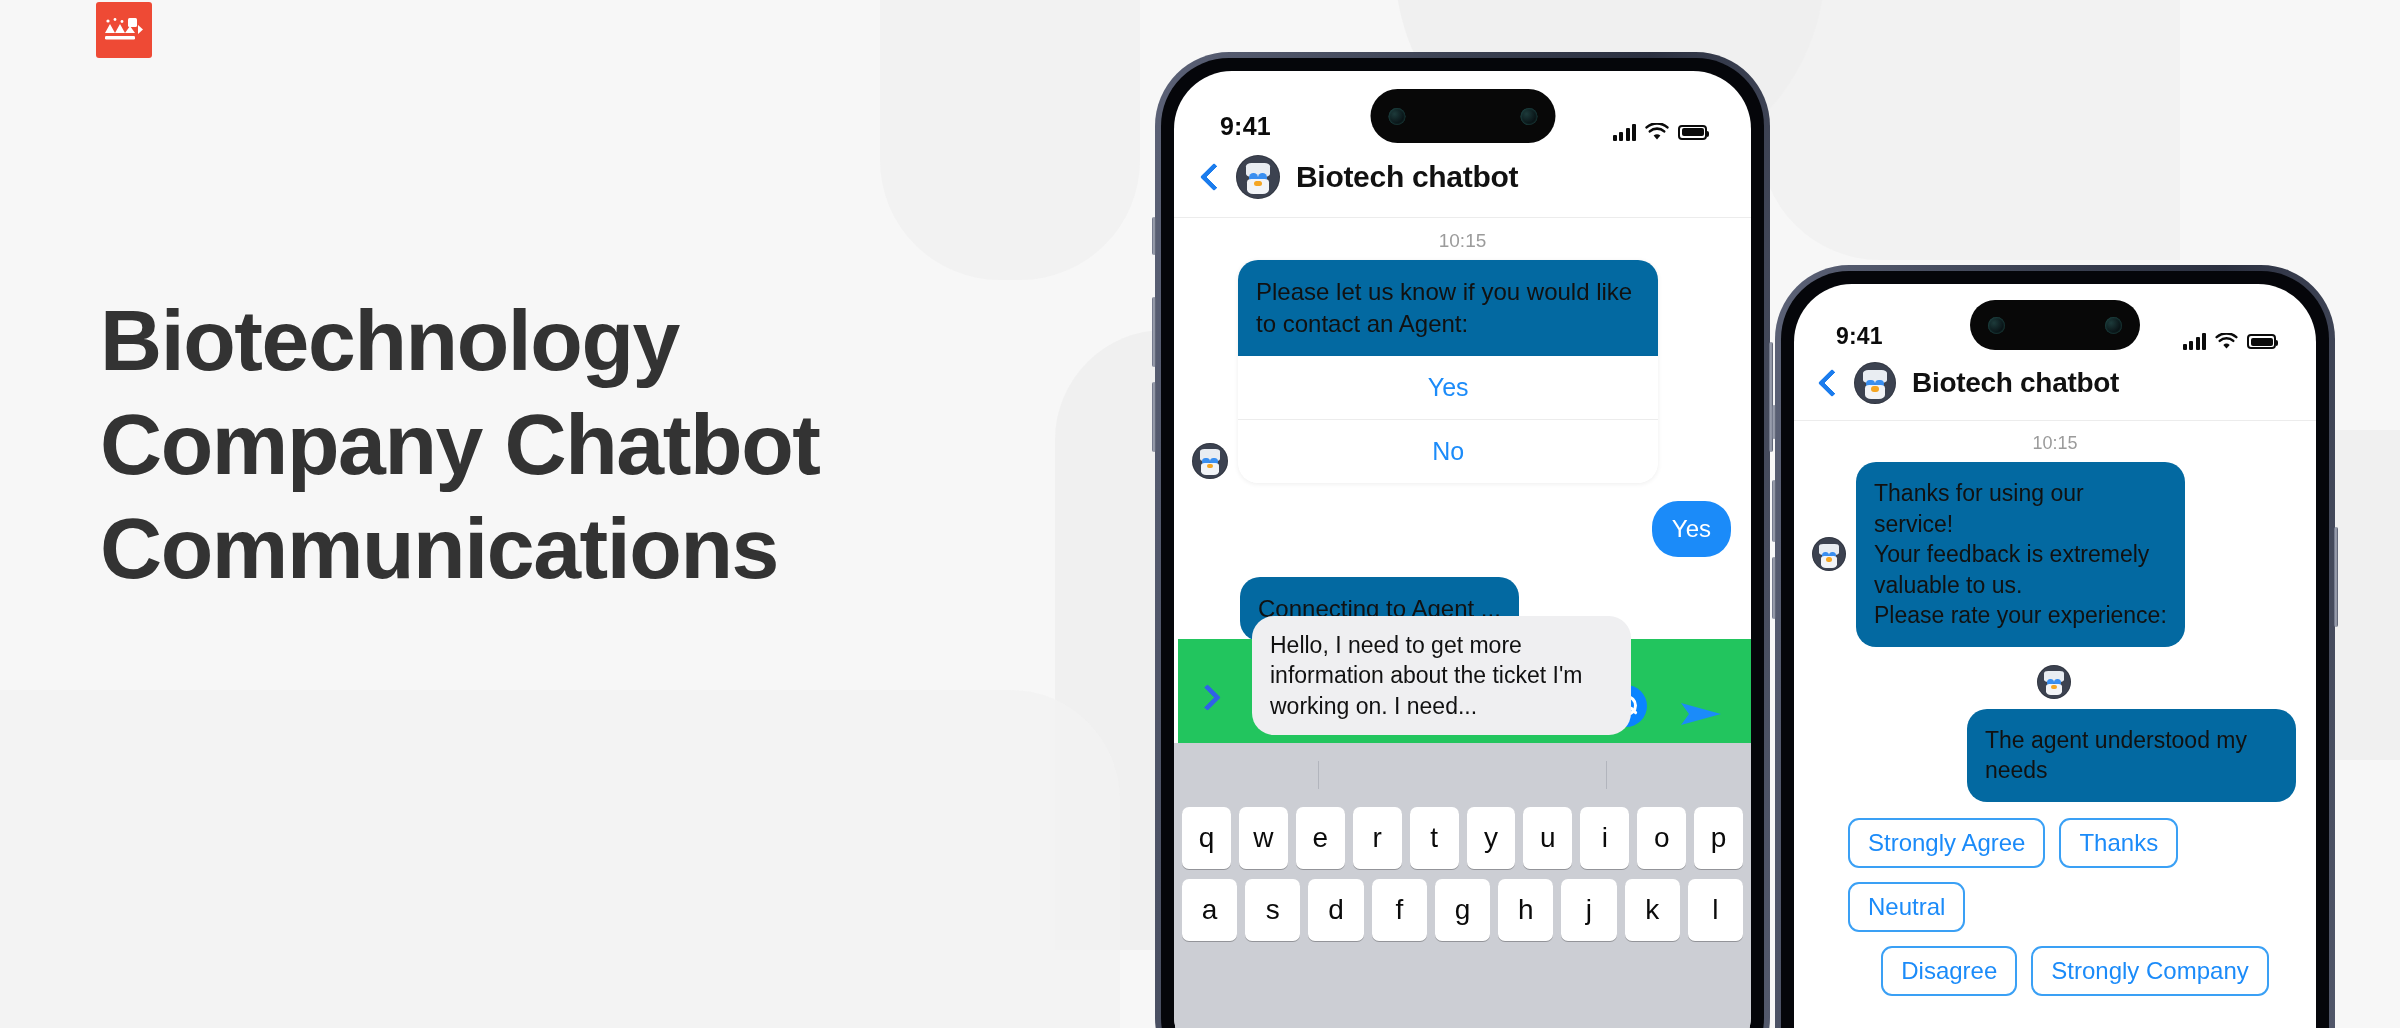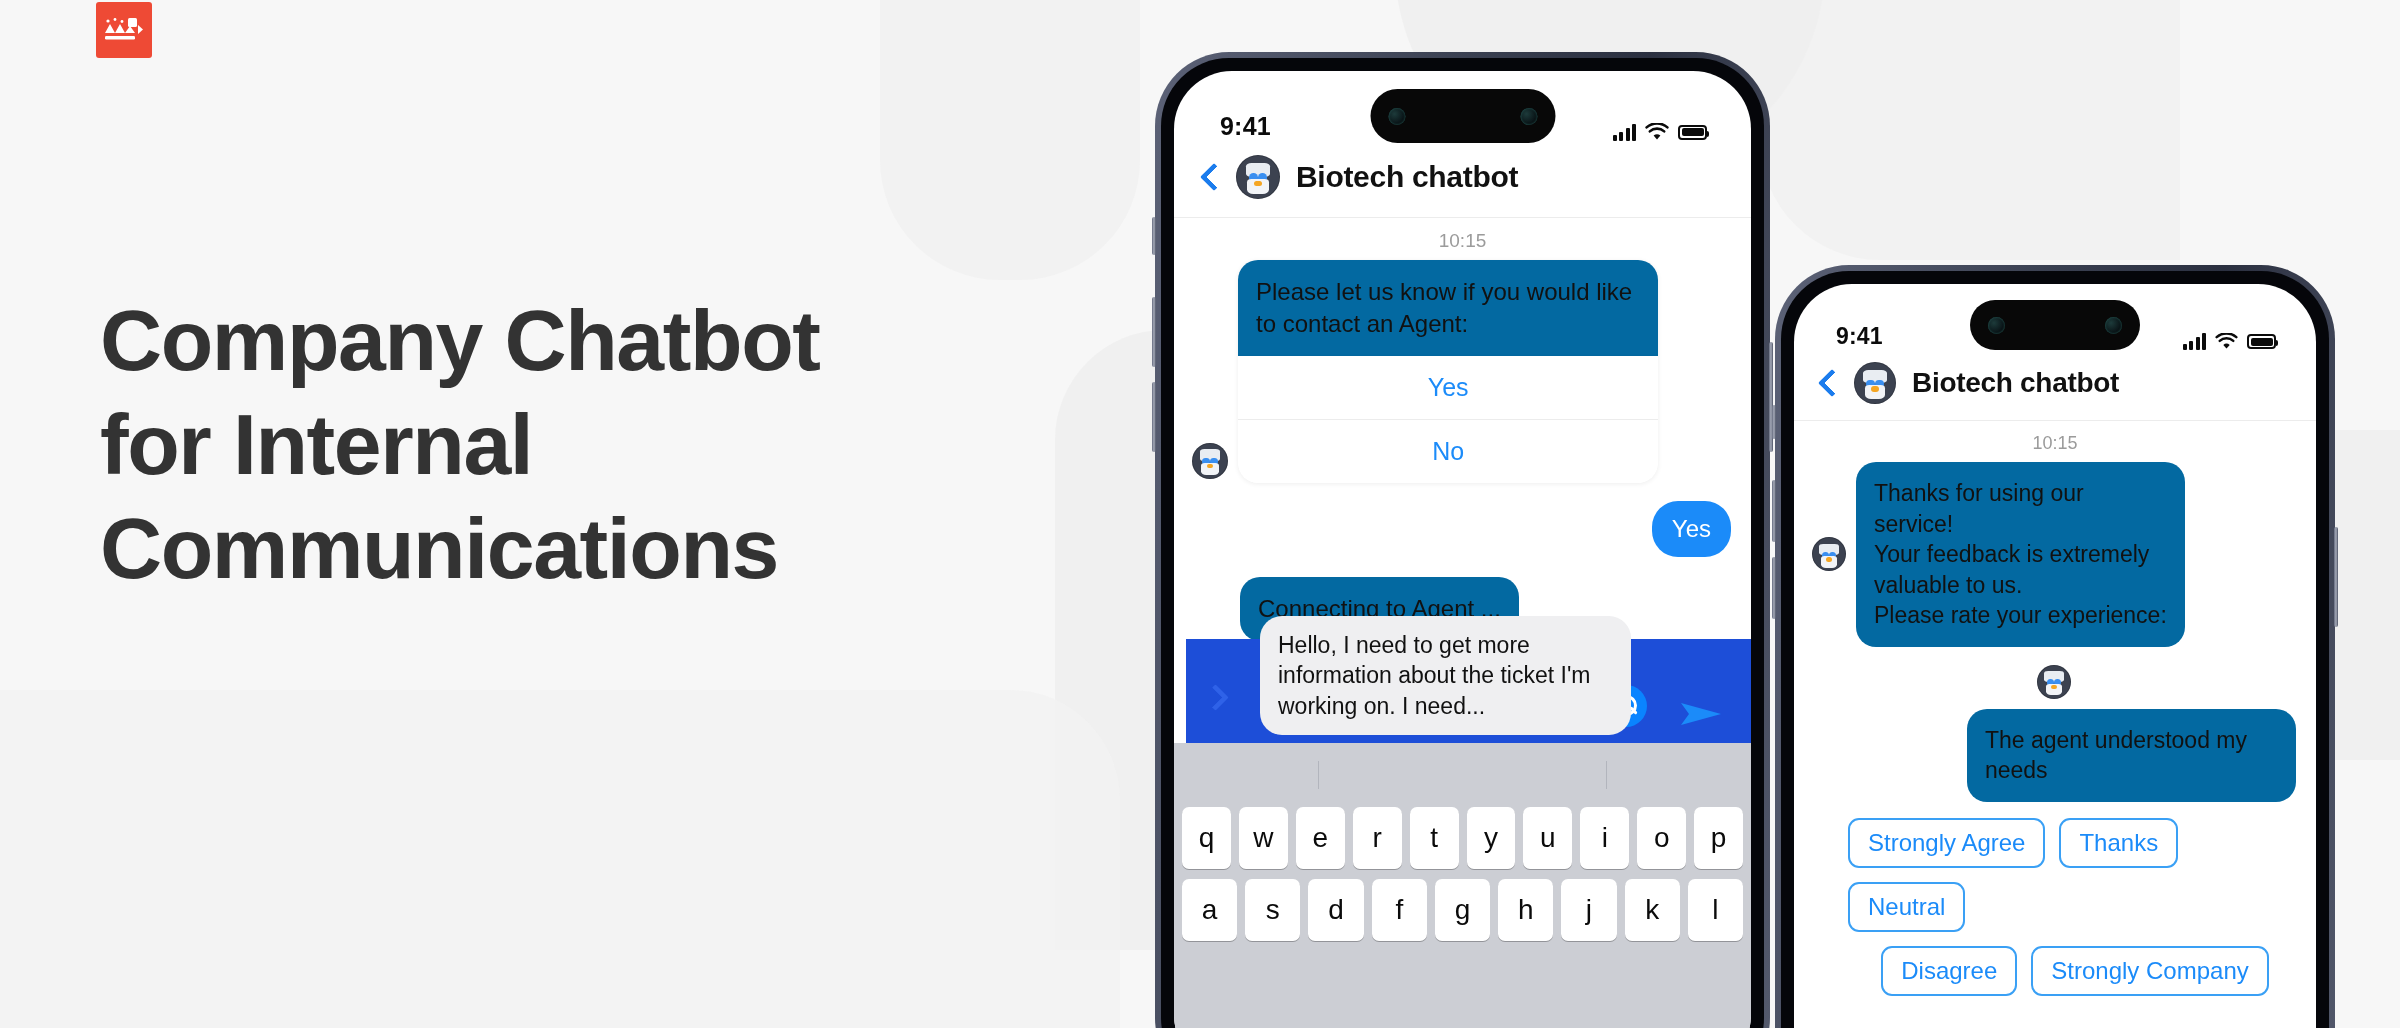--- a/index.html
+++ b/index.html
@@ -189,22 +189,22 @@
       <rect x="1" y="19" width="30" height="3.5" rx="1.2"></rect>
       <path d="M34 8 L39 12.5 L34 17 Z"></path>
       <circle cx="4" cy="4" r="1.6"></circle>
       <circle cx="11" cy="2.5" r="1.4"></circle>
       <circle cx="18" cy="4.5" r="1.4"></circle>
     </g>
   </svg>
 </div>
 
 <h1 class="headline">
+  <span class="ln">Biotechnology</span>
   <span class="ln">Company Chatbot</span>
-  <span class="ln">for Internal</span>
   <span class="ln">Communications</span>
 </h1>
 
 <div class="phone" id="phone1" style="left:1155px; top:52px; width:615px; height:1040px;">
   <div class="btn-side btn-left" style="top:165px; height:38px;"></div>
   <div class="btn-side btn-left" style="top:245px; height:70px;"></div>
   <div class="btn-side btn-left" style="top:330px; height:70px;"></div>
   <div class="btn-side btn-right" style="top:290px; height:110px;"></div>
 
   <div class="frame">
@@ -275,21 +275,21 @@
             <span class="avatar-slot"></span>
             <div class="bubble" style="border-radius:20px;">Connecting to Agent ...</div>
           </div>
 
           <div class="row" style="padding-top:4px;">
             <span class="avatar-slot"></span>
             <div class="bubble" style="border-radius:20px;white-space:nowrap;">Hello! I'm John, how can I</div>
           </div>
         </div>
 
-        <div style="position:absolute; left:12px; right:0; top:568px; height:110px; background:#1d4ed8;">
+        <div style="position:absolute; left:4px; right:0; top:568px; height:110px; background:#22c55e;">
           <span class="comp-chevron" style="position:absolute;left:18px;bottom:36px;"></span>
           <div class="overlay-bubble">Hello, I need to get more information about the ticket I'm working on. I need...</div>
           <span class="search-circle" style="position:absolute;right:104px;bottom:22px;"></span>
           <svg class="send-arrow" style="position:absolute;right:28px;bottom:18px;" viewBox="0 0 44 34">
             <path d="M2 6 L42 17 L2 28 L10 17 Z" fill="#1b8bf9"></path>
           </svg>
         </div>
 
         <div class="keyboard" style="height:330px;">
           <div class="kb-suggest">

